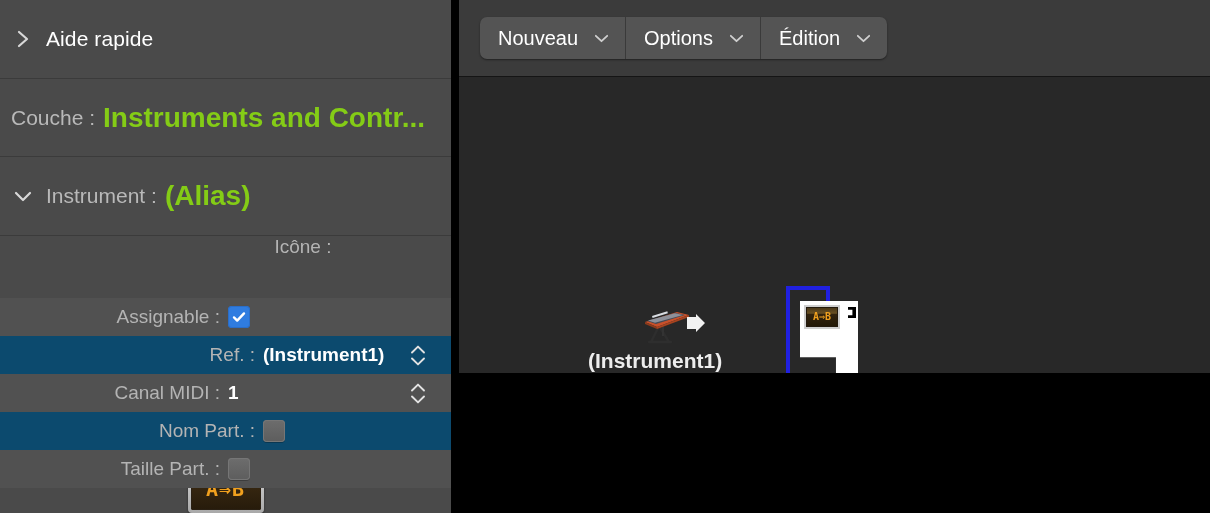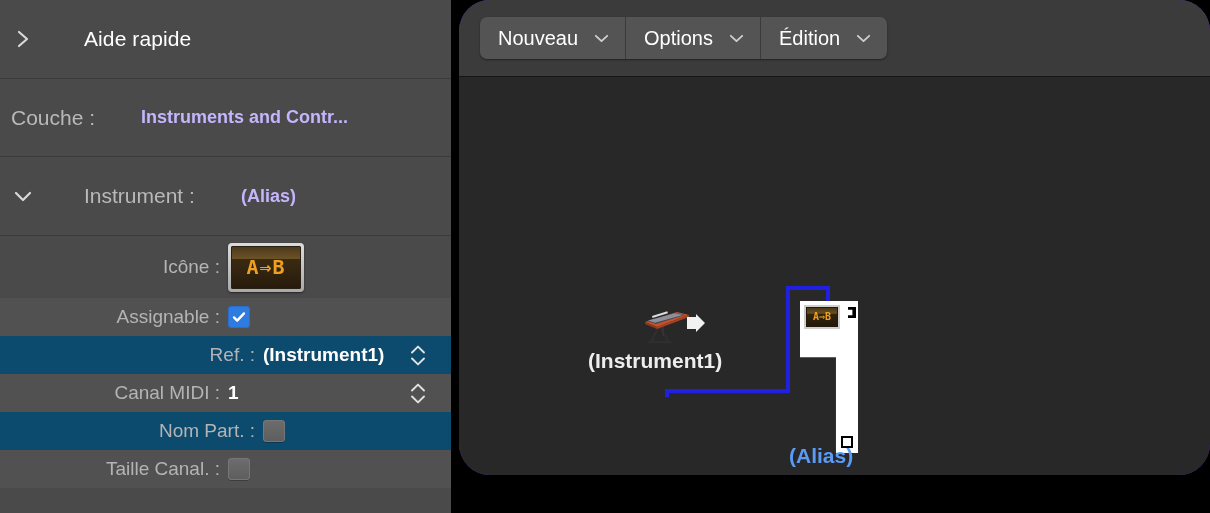--- a/index.html
+++ b/index.html
@@ -18,47 +18,46 @@
     box-sizing:border-box;
     overflow:hidden;
   }
   .insp-header{
     position:relative;
     height:79px;
     display:flex;align-items:center;
     background:#4a4a4a;
     border-bottom:1px solid #3b3b3b;
     box-sizing:border-box;
-    gap:38px;
   }
   .insp-header.h2{height:78px;}
   .insp-header.h3{height:79px;}
   .disc{
     width:46px;flex:0 0 46px;
     display:flex;align-items:center;justify-content:center;
     color:#d8d8d8;
   }
   .disc svg{display:block;}
   .hdr-text{
     font-size:21px;color:#ffffff;letter-spacing:.1px;
     white-space:nowrap;
   }
   .hdr-lbl{color:#b9b9b9;font-size:21px;}
-  .hdr-val{color:#c4b5fd;font-size:18px;font-weight:bold;}
+  .hdr-val{color:#84cc16;font-size:28px;font-weight:bold;}
   .couche-row{padding-left:11px;}
 
   
   .fields{background:#4a4a4a;}
   .frow{
     position:relative;
     display:flex;align-items:center;
     height:38px;
     box-sizing:border-box;
   }
-  .frow.icon-row{height:62px;}
+  .frow.icon-row{height:62px;flex-direction:column;}
   .frow.alt{background:#515151;}
   .frow.alt2{background:#0c4a6e;padding-left:35px;}
   .flabel{
     width:228px;flex:0 0 228px;
     text-align:right;
     padding-right:8px;
     box-sizing:border-box;
     color:#b4b4b4;
     font-size:19px;
     white-space:nowrap;
@@ -109,22 +108,22 @@
   .stepper{
     position:absolute;right:24px;top:50%;transform:translateY(-50%);
     width:18px;height:26px;
     display:flex;flex-direction:column;align-items:center;justify-content:center;
     gap:3px;color:#e2e2e2;
   }
   .stepper svg{display:block;}
 
   
   #canvasPane{
-    position:absolute;left:459px;top:0;width:751px;height:475px;
-    background:#6d28d9;overflow:hidden;border-radius:31px;
+    position:absolute;left:459px;top:0;width:751px;height:373px;
+    background:#6d28d9;overflow:hidden;
   }
   #menubar{
     position:absolute;left:0;top:0;width:751px;height:77px;
     background:#3b3b3b;
     border-bottom:1px solid #151515;
     box-sizing:border-box;
   }
   #menugroup{
     position:absolute;left:21px;top:17px;
     height:42px;
@@ -290,21 +289,21 @@
       </div>
 
       <div class="frow alt2">
         <div class="flabel">Nom Part. :</div>
         <div class="fval">
           <span class="cbx-off"></span>
         </div>
       </div>
 
       <div class="frow alt">
-        <div class="flabel">Taille Canal. :</div>
+        <div class="flabel">Taille Part. :</div>
         <div class="fval">
           <span class="cbx-off"></span>
         </div>
       </div>
 
     </div>
   </div>
 
   <div id="canvasPane">
 

